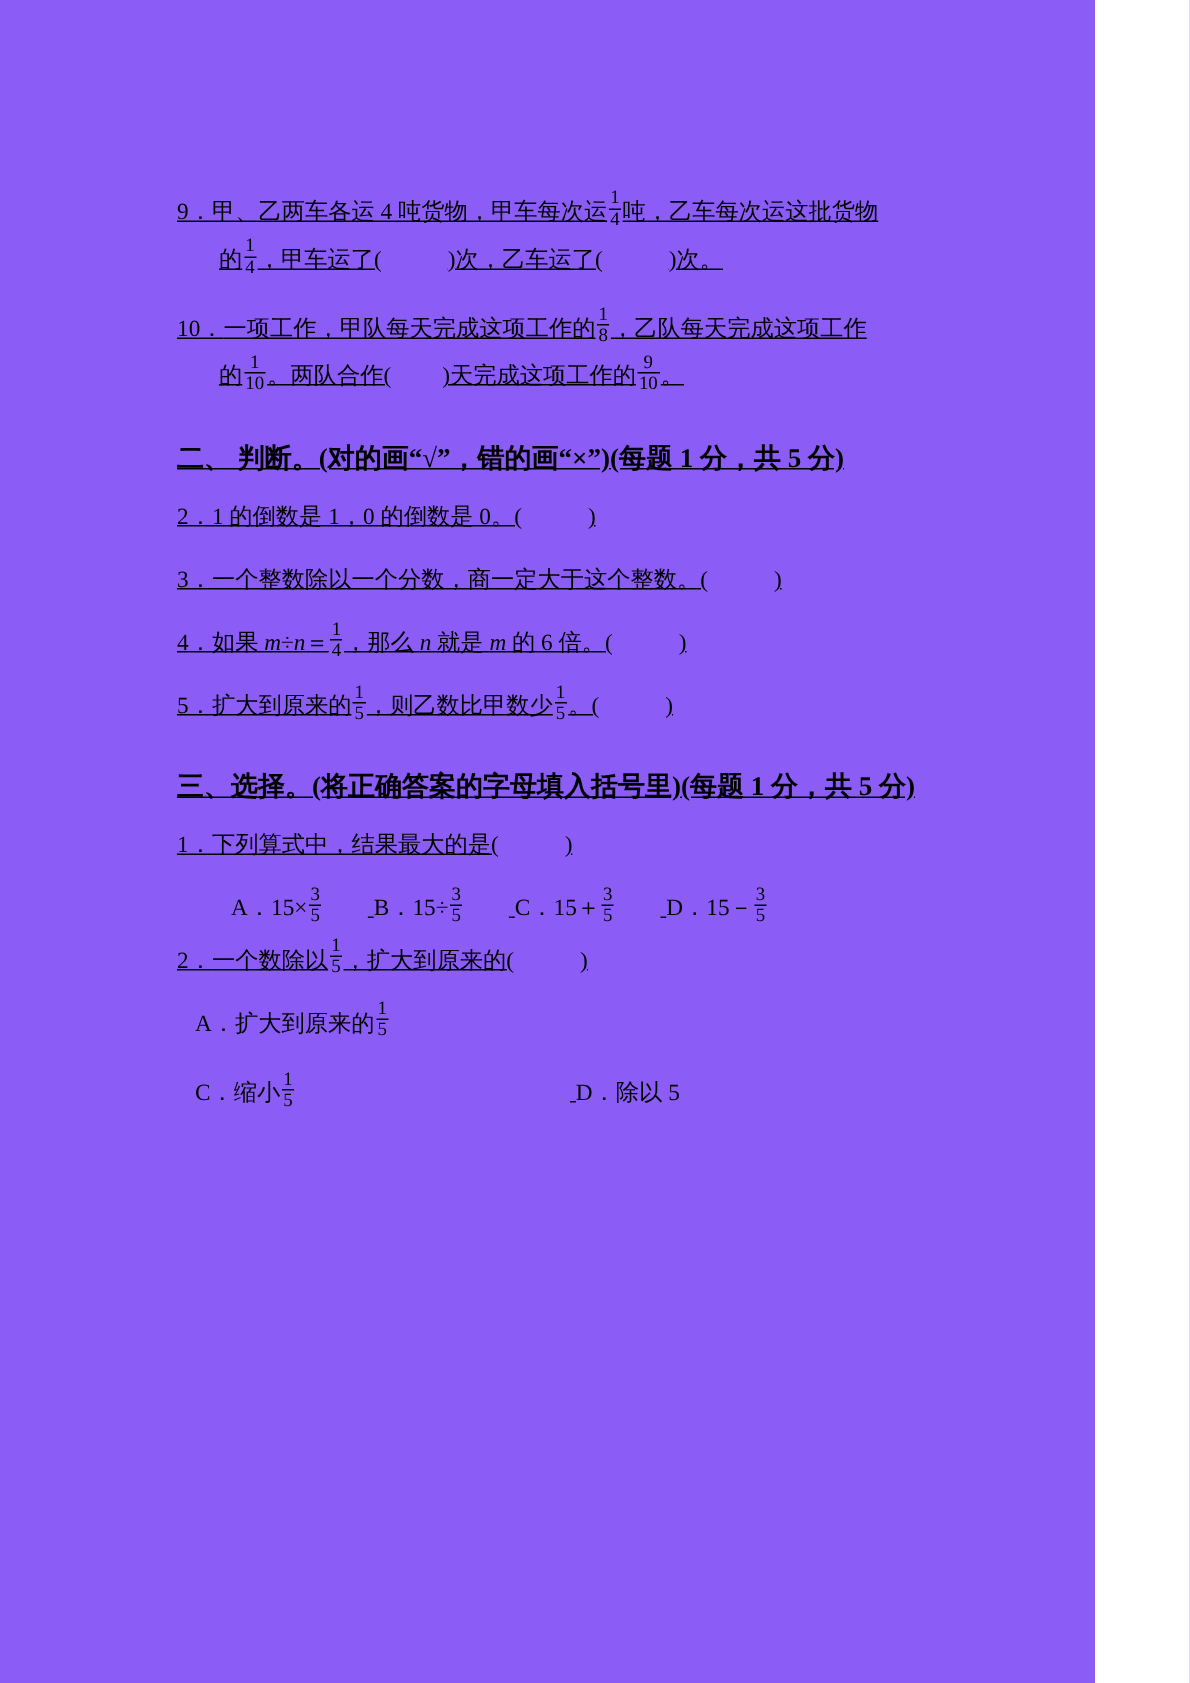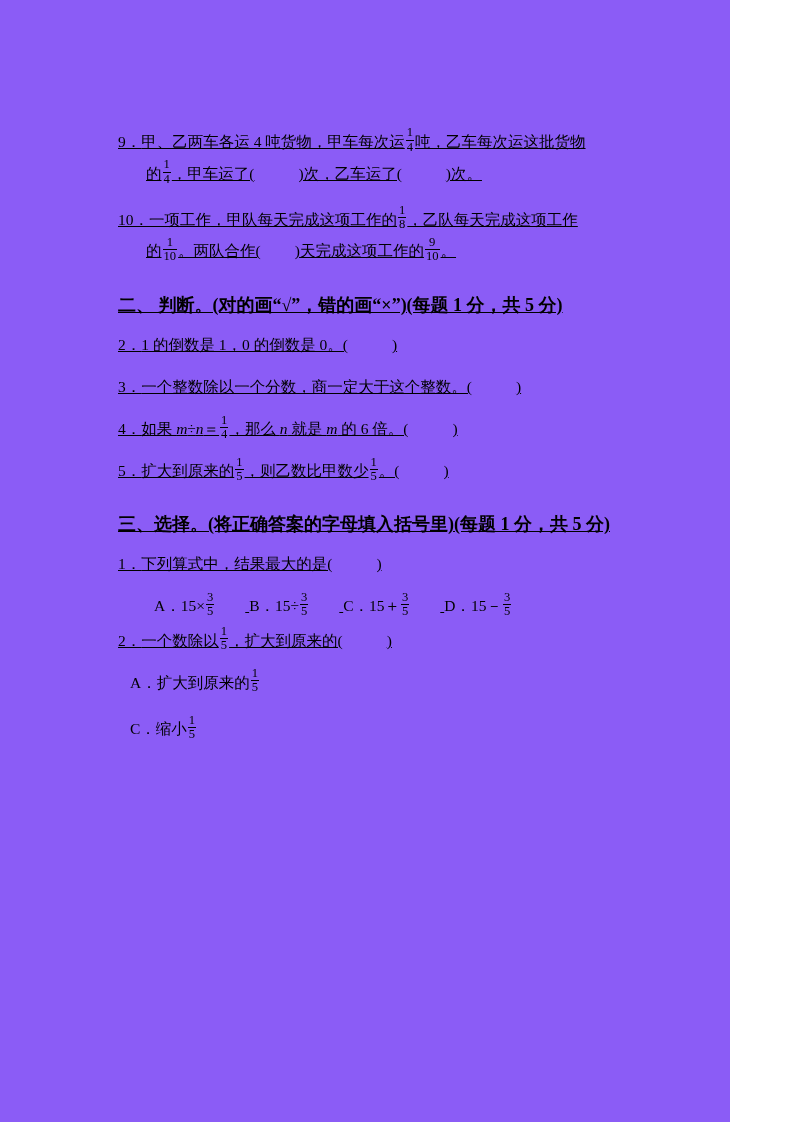--- a/index.html
+++ b/index.html
@@ -145,15 +145,16 @@
   </div>
 
   <div class="ch-item">
     <span>2．</span><span>一个数除以</span><span class="frac"><span class="n">1</span><span class="d">5</span></span><span>，扩大到原来的(</span><span class="blank"></span><span>)</span>
   </div>
   <div class="opts2">
     <span class="opt-col"><span>A．</span><span>扩大到原来的</span><span class="frac"><span class="n">1</span><span class="d">5</span></span></span>
   </div>
   <div class="opts2">
     <span class="opt-col"><span>C．</span><span>缩小</span><span class="frac"><span class="n">1</span><span class="d">5</span></span></span>
+    <span class="opt-col"><span>D．</span><span>除以 5</span></span>
   </div>
 
 </div>
 
 </body></html>

